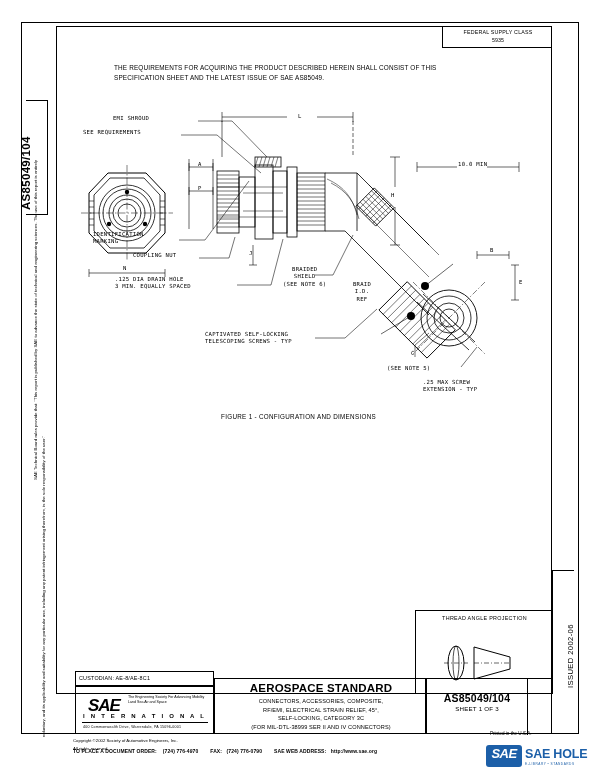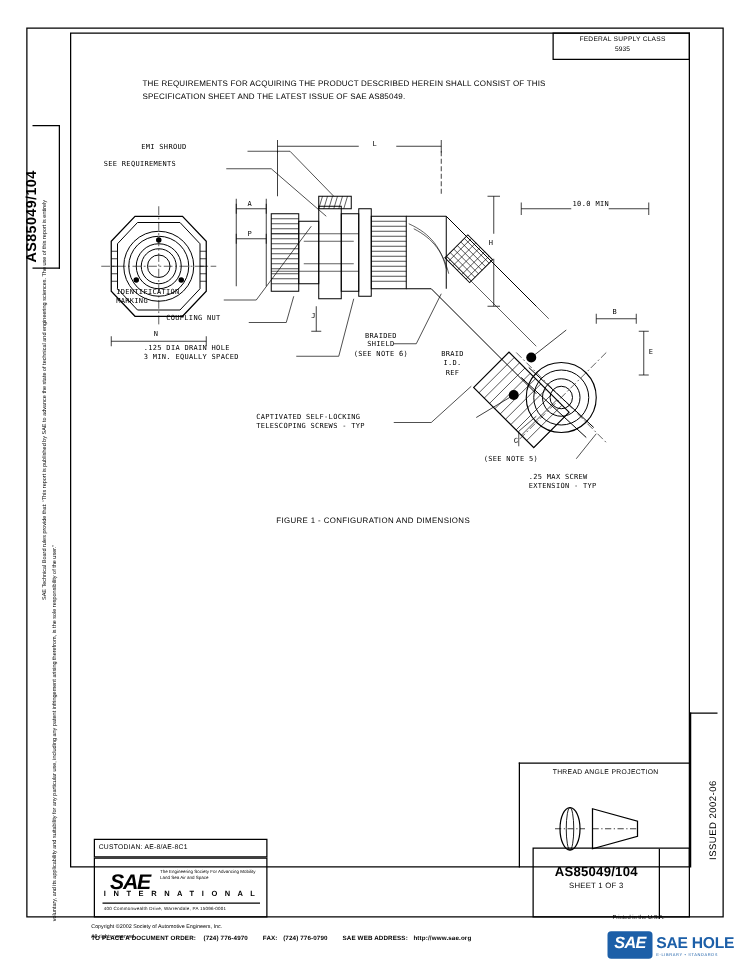--- a/index.html
+++ b/index.html
@@ -389,20 +389,27 @@
   <div class="bx" id="sae-logo-box">
     <div class="sae-word">SAE</div>
     <div class="sae-blurb">The Engineering Society
 For Advancing Mobility
 Land Sea Air and Space</div>
     <div class="sae-rule"></div>
     <div class="sae-intl">I N T E R N A T I O N A L</div>
     <div class="sae-addr">400 Commonwealth Drive, Warrendale, PA  15096-0001</div>
   </div>
 
+  <div class="bx" id="title-box">
+    <div class="t" id="as-title">AEROSPACE STANDARD</div>
+    <div class="t" id="as-sub">CONNECTORS, ACCESSORIES, COMPOSITE,
+RF/EMI, ELECTRICAL STRAIN RELIEF, 45°,
+SELF-LOCKING, CATEGORY 3C
+(FOR MIL-DTL-38999 SER II AND IV CONNECTORS)</div>
+  </div>
 
   <div class="bx" id="docbox">
     <div class="t" id="doc-id">AS85049/104</div>
     <div class="t" id="doc-sheet">SHEET 1 OF 3</div>
     <div class="ln docdiv"></div>
   </div>
 
   <div class="t" id="footer"><span>Copyright ©2002 Society of Automotive Engineers, Inc.</span><br><span>All rights reserved.</span></div>
   <div class="t" id="footer-bold">TO PLACE A DOCUMENT ORDER:    (724) 776-4970        FAX:   (724) 776-0790        SAE WEB ADDRESS:   http://www.sae.org</div>
   <div class="t" id="printed">Printed in the U.S.A.</div>

